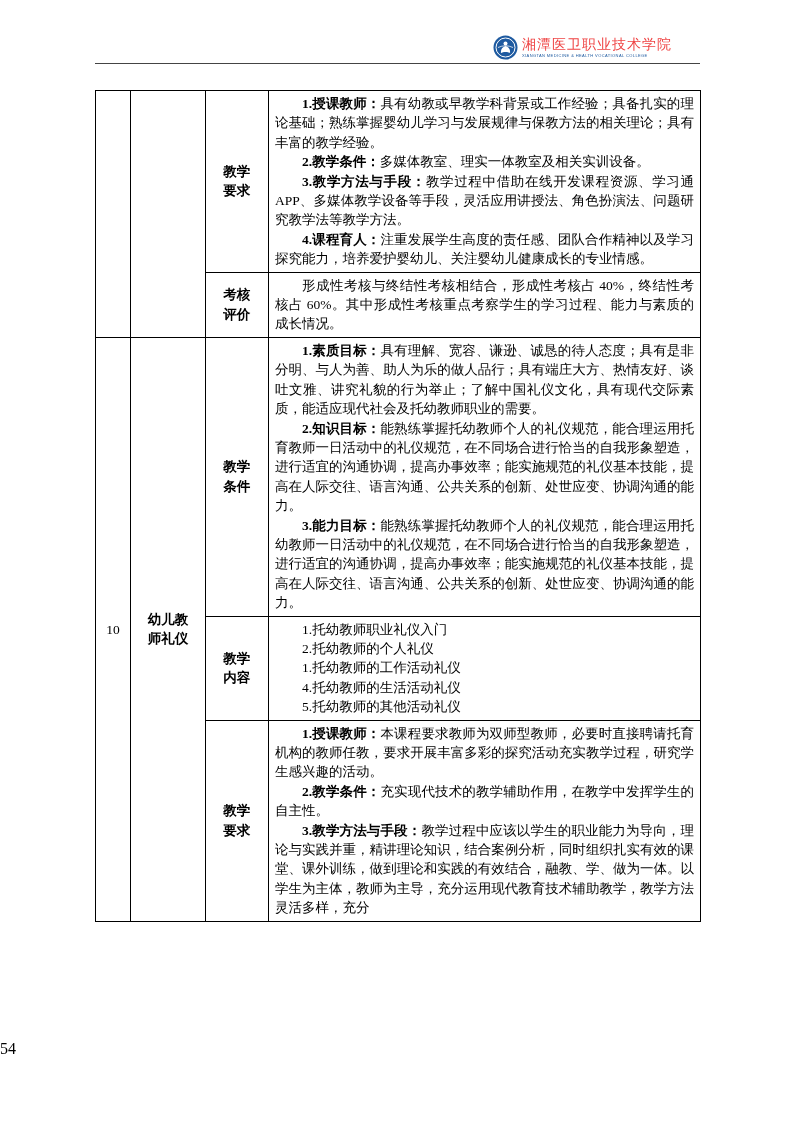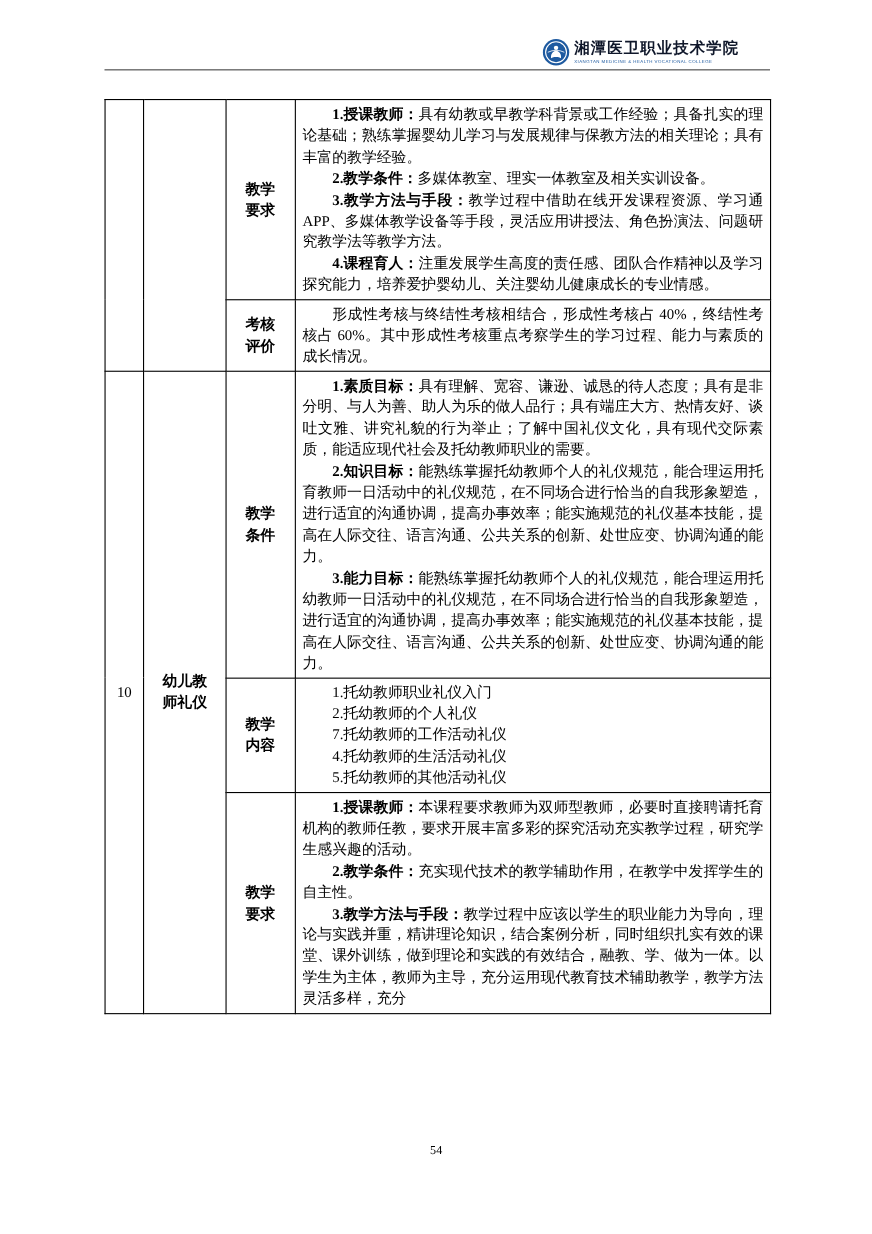--- a/index.html
+++ b/index.html
@@ -27,22 +27,22 @@
     position: absolute;
     right: 28px;
     bottom: 3px;
     display: flex;
     align-items: center;
     gap: 4px;
   }
   .logo-emblem { width: 25px; height: 25px; display: block; }
   .logo-text { display: flex; flex-direction: column; line-height: 1; }
   .logo-cn {
-    color: #0f172a;
-    font-weight: bold;
+    color: #ef4444;
+    font-weight: normal;
     font-size: 14px;
     letter-spacing: 1px;
     font-family: "Liberation Serif", "DejaVu Serif", serif;
   }
   .logo-en {
     color: #1e5aa0;
     font-size: 4px;
     letter-spacing: 0.4px;
     margin-top: 2px;
     font-family: "Liberation Sans", sans-serif;
@@ -72,22 +72,22 @@
   .wrap-3 { display: inline-block; width: 3.05em; text-align: center; }
   .para { text-indent: 2em; text-align: justify; }
   .para .lead { font-weight: bold; }
   .content-item { text-indent: 2em; }
   
   .footer {
     position: absolute;
     left: 0;
     right: 0;
     top: 1040px;
-    text-align: center;
-    font-size: 11px;
+    text-align: left;
+    font-size: 16px;
   }
 </style>
 </head>
 <body>
 
 <div class="sheet">
 
   <div class="header">
     <div class="logo">
       <svg class="logo-emblem" viewBox="0 0 50 50">
@@ -149,21 +149,21 @@
             <div class="para"><span class="lead">3.能力目标：</span>能熟练掌握托幼教师个人的礼仪规范，能合理运用托幼教师一日活动中的礼仪规范，在不同场合进行恰当的自我形象塑造，进行适宜的沟通协调，提高办事效率；能实施规范的礼仪基本技能，提高在人际交往、语言沟通、公共关系的创新、处世应变、协调沟通的能力。</div>
           </td>
       </tr>
       <tr>
         <td class="label-cell">
           <span class="wrap-2">教学内容</span>
         </td>
         <td class="content-cell">
             <div class="content-item">1.托幼教师职业礼仪入门</div>
             <div class="content-item">2.托幼教师的个人礼仪</div>
-            <div class="content-item">7.托幼教师的工作活动礼仪</div>
+            <div class="content-item">1.托幼教师的工作活动礼仪</div>
             <div class="content-item">4.托幼教师的生活活动礼仪</div>
             <div class="content-item">5.托幼教师的其他活动礼仪</div>
           </td>
       </tr>
       <tr>
         <td class="label-cell">
           <span class="wrap-2">教学要求</span>
         </td>
         <td class="content-cell">
             <div class="para"><span class="lead">1.授课教师：</span>本课程要求教师为双师型教师，必要时直接聘请托育机构的教师任教，要求开展丰富多彩的探究活动充实教学过程，研究学生感兴趣的活动。</div>

